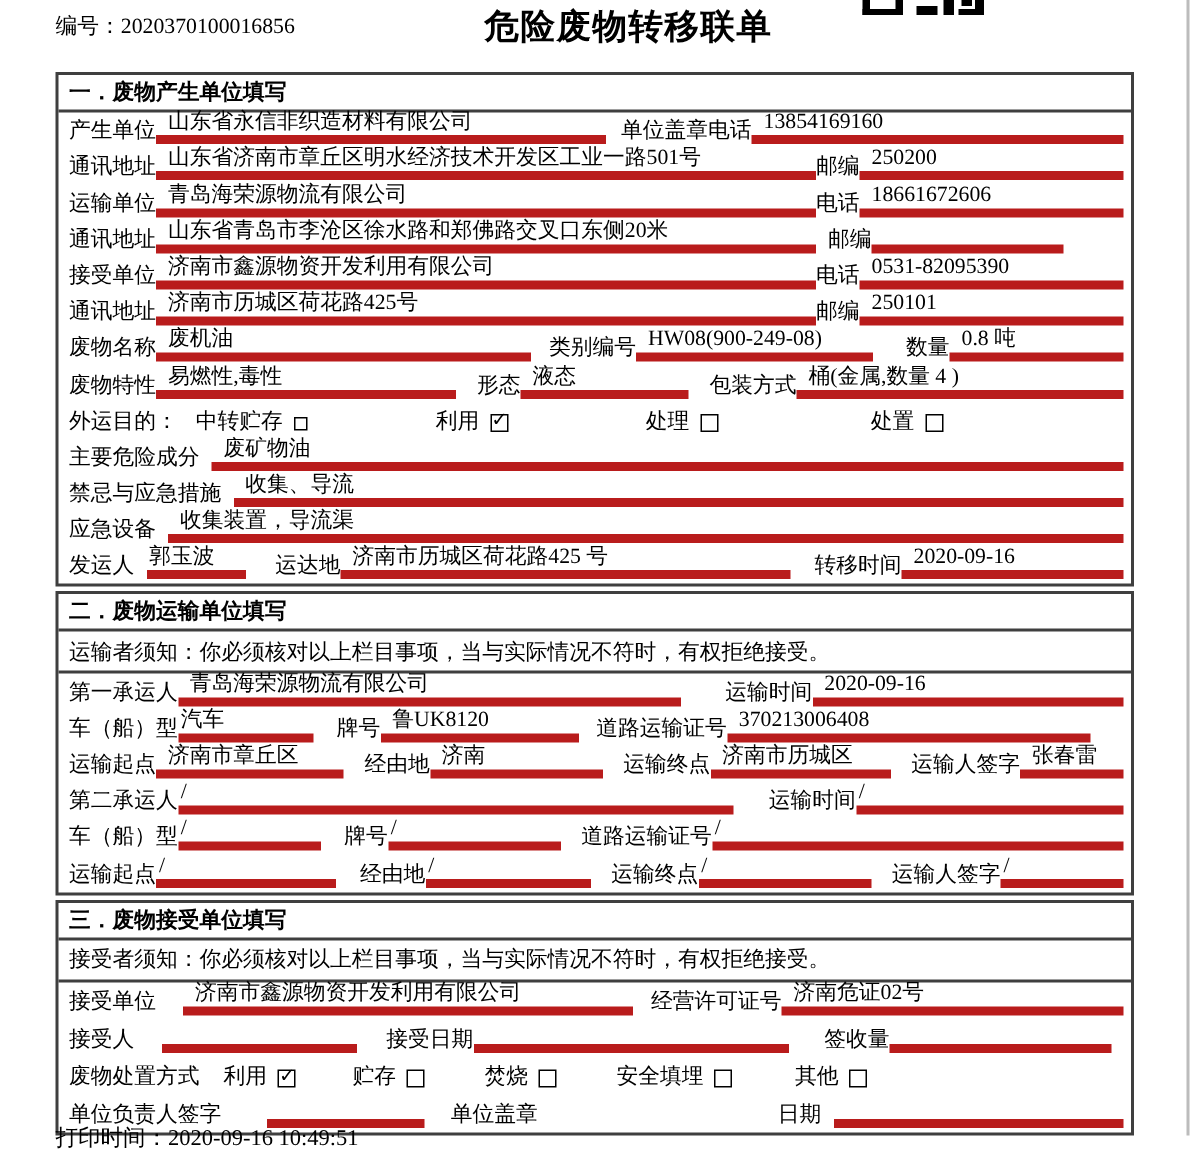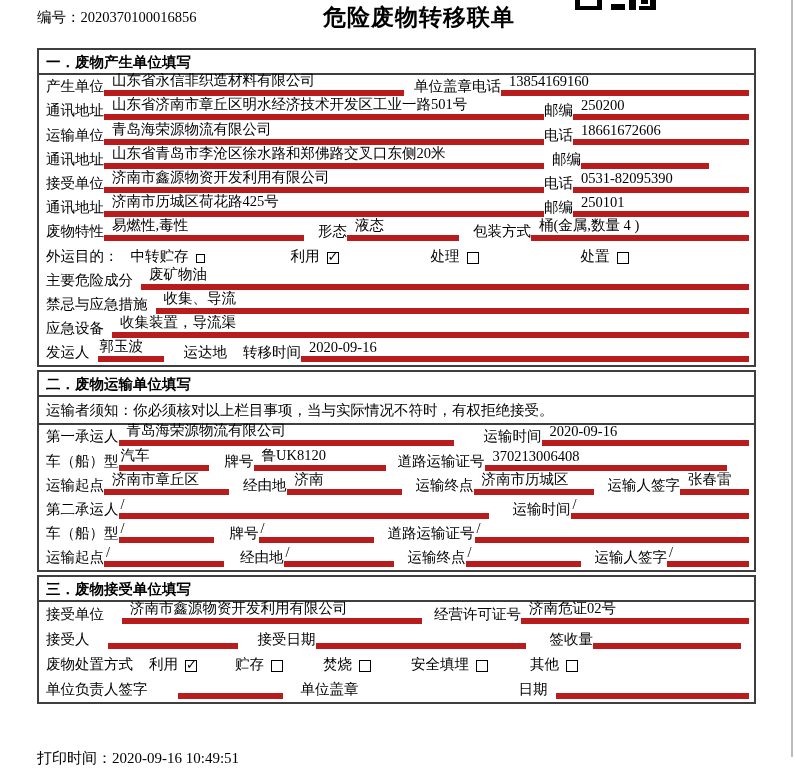--- a/index.html
+++ b/index.html
@@ -95,20 +95,28 @@
       <span class="v f">0531-82095390</span>
     </div>
 
     <div class="r">
       <span class="l">通讯地址</span>
       <span class="v" style="width:440px">济南市历城区荷花路425号</span>
       <span class="l push">邮编</span>
       <span class="v f">250101</span>
     </div>
 
+    <div class="r">
+      <span class="l">废物名称</span>
+      <span class="v" style="width:250px">废机油</span>
+      <span class="l" style="margin-left:12px">类别编号</span>
+      <span class="v" style="width:158px">HW08(900-249-08)</span>
+      <span class="l" style="margin-left:22px">数量</span>
+      <span class="v f">0.8 吨</span>
+    </div>
 
     <div class="r">
       <span class="l">废物特性</span>
       <span class="v" style="width:200px">易燃性,毒性</span>
       <span class="l" style="margin-left:14px">形态</span>
       <span class="v" style="width:112px">液态</span>
       <span class="l" style="margin-left:14px">包装方式</span>
       <span class="v f">桶(金属,数量  4 )</span>
     </div>
 
@@ -146,20 +154,21 @@
 
     <div class="r">
       <span class="l">应急设备</span>
       <span class="v f" style="margin-left:8px">收集装置，导流渠</span>
     </div>
 
     <div class="r">
       <span class="l">发运人</span>
       <span class="v c" style="width:66px;margin-left:8px">郭玉波</span>
       <span class="l" style="margin-left:20px">运达地</span>
+      <span class="v" style="width:300px">济南市历城区荷花路425 号</span>
       <span class="l" style="margin-left:16px">转移时间</span>
       <span class="v f">2020-09-16</span>
     </div>
   </div>
 
   <div class="sec s2">
     <div class="sec-h">二．废物运输单位填写</div>
 
     <div class="r notice">
       <span class="l">运输者须知：你必须核对以上栏目事项，当与实际情况不符时，有权拒绝接受。</span>
@@ -216,20 +225,23 @@
       <span class="l" style="margin-left:14px">运输终点</span>
       <span class="v c" style="width:115px">/</span>
       <span class="l" style="margin-left:14px">运输人签字</span>
       <span class="v f c">/</span>
     </div>
   </div>
 
   <div class="sec s3">
     <div class="sec-h">三．废物接受单位填写</div>
 
+    <div class="r notice">
+      <span class="l">接受者须知：你必须核对以上栏目事项，当与实际情况不符时，有权拒绝接受。</span>
+    </div>
 
     <div class="r">
       <span class="l">接受单位</span>
       <span class="v" style="width:300px;margin-left:18px">济南市鑫源物资开发利用有限公司</span>
       <span class="l" style="margin-left:12px">经营许可证号</span>
       <span class="v f">济南危证02号</span>
     </div>
 
     <div class="r">
       <span class="l">接受人</span>

